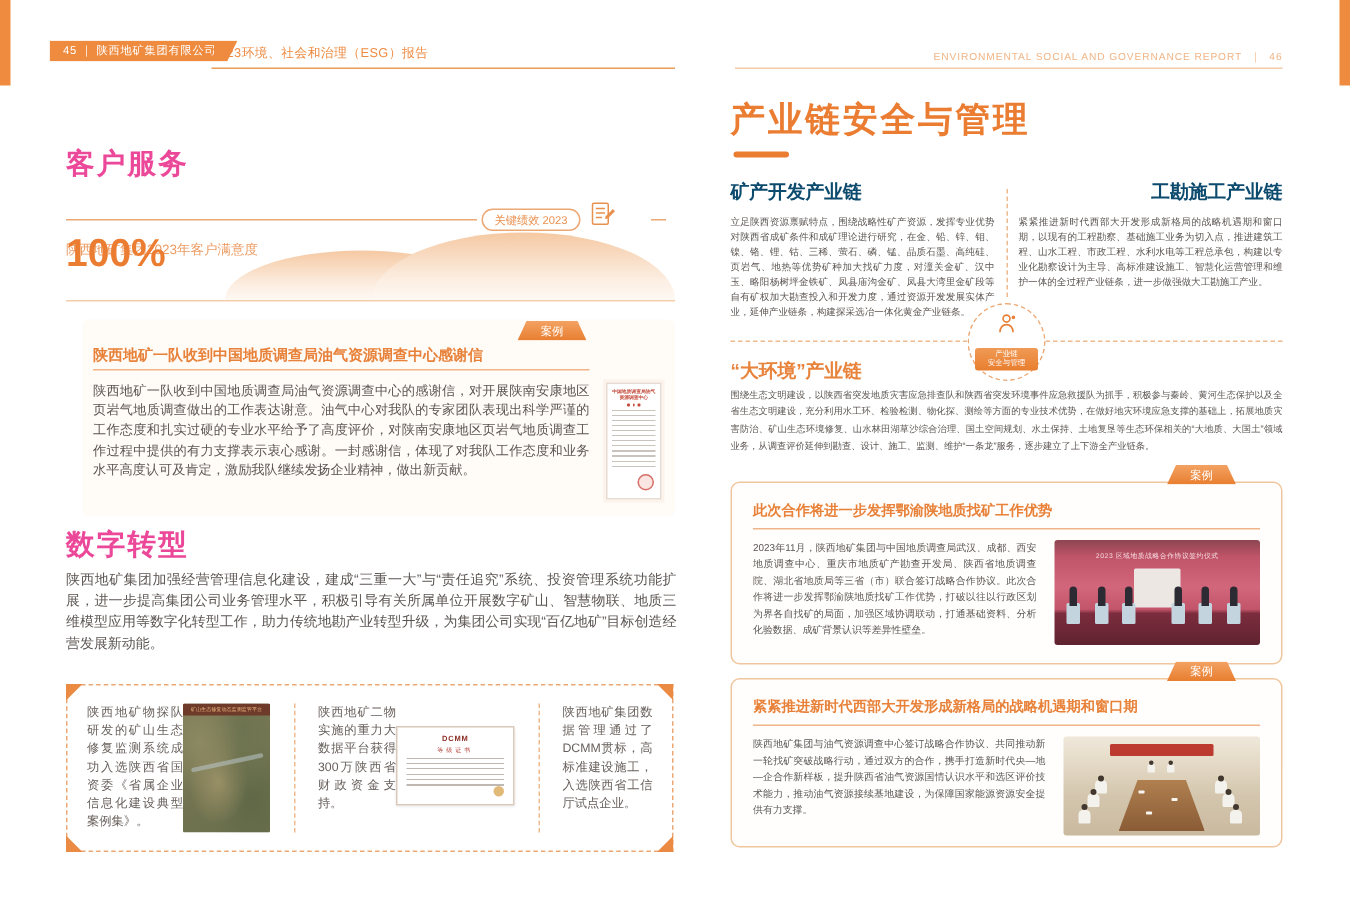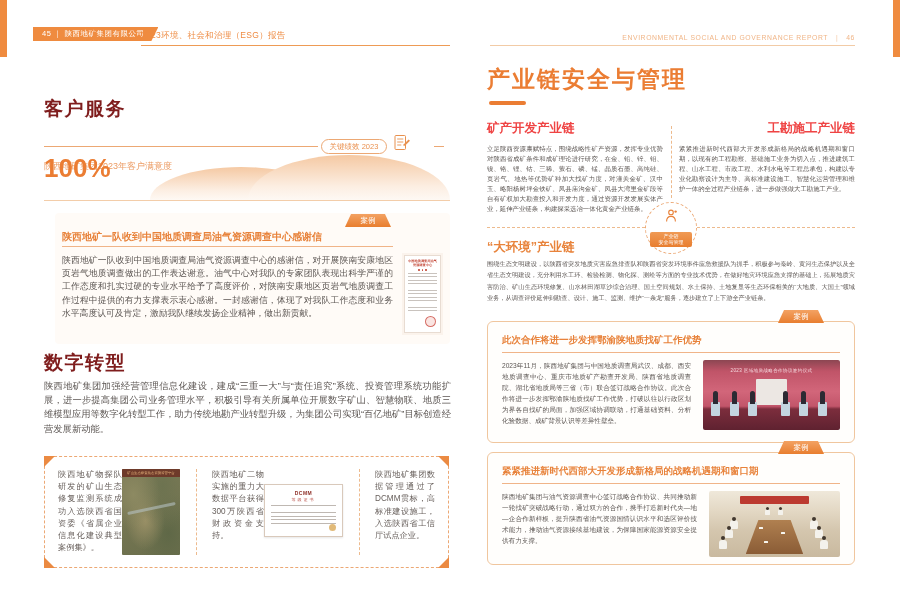--- a/index.html
+++ b/index.html
@@ -13,21 +13,21 @@
     background:#EF8B3F;color:#fff;font-size:7.5px;letter-spacing:.5px;
     clip-path:polygon(0 0,100% 0,calc(100% - 7px) 100%,0 100%);}
   .header-cn{position:absolute;left:141px;top:30px;font-size:8.5px;color:#EE8B42;letter-spacing:.3px;}
   .hline{position:absolute;height:1px;}
   .hline.left{left:141px;top:45px;width:309px;background:#EE9B55;}
   .hline.right{left:490px;top:45px;width:365px;background:#F2CBA6;}
   .header-en{position:absolute;right:45px;top:33px;font-size:6.8px;color:#F0B587;letter-spacing:.6px;}
   .header-en .sep{margin:0 3px;}
 
   
-  .sec-title{position:absolute;left:44px;margin:0;font-size:19px;font-weight:bold;color:#7f1d1d;letter-spacing:1.5px;}
+  .sec-title{position:absolute;left:44px;margin:0;font-size:19px;font-weight:bold;color:#ec4899;letter-spacing:1.5px;}
   .kpi-line{position:absolute;left:44px;top:146px;width:274px;height:1px;background:#ECA874;}
   .kpi-pill{position:absolute;left:321px;top:139px;width:64px;height:13px;line-height:13px;text-align:center;
     border:1px solid #ECA874;border-radius:8px;color:#EA9150;font-size:7.5px;background:#fff;}
   .doc-icon{position:absolute;left:393px;top:134px;}
   .kpi-dash{position:absolute;left:434px;top:146px;width:10px;height:1px;background:#ECA874;}
   .mountain{position:absolute;border-radius:50% 50% 0 0 / 100% 100% 0 0;
     background:linear-gradient(180deg,#F5C9A3 0%,#FCEEE2 70%,#FEF9F4 100%);}
   .mountain.m1{left:150px;top:167px;width:182px;height:33px;}
   .mountain.m2{left:248px;top:155px;width:202px;height:45px;}
   .kpi-label{position:absolute;left:44px;top:160px;font-size:9px;color:#EC9C64;}
@@ -78,21 +78,21 @@
   .cert-t{font-size:5px;font-weight:bold;color:#8E2F27;text-align:center;letter-spacing:.5px;}
   .cert-s{font-size:4px;color:#B5443C;text-align:center;letter-spacing:2px;margin-top:1px;}
   .cert-lines{height:20px;margin-top:3px;background:repeating-linear-gradient(180deg,#BFB8B2 0,#BFB8B2 .8px,transparent .8px,transparent 3.6px);}
   .cert-seal{position:absolute;right:6px;bottom:5px;width:7px;height:7px;border-radius:50%;background:#DCAE62;opacity:.85;}
 
   
   .rp-title{position:absolute;left:487px;top:64px;margin:0;font-size:23px;font-weight:bold;color:#EB7D33;letter-spacing:2px;}
   .rp-bar{position:absolute;left:489px;top:101px;width:37px;height:4px;background:#EB7D33;border-radius:2px;}
   .rp-cols{position:absolute;left:487px;top:120px;width:368px;display:flex;justify-content:space-between;}
   .rp-col{width:176px;}
-  .rp-col h3{margin:0 0 7px;font-size:12.5px;font-weight:bold;color:#ef4444;}
+  .rp-col h3{margin:0 0 7px;font-size:12.5px;font-weight:bold;color:#0c4a6e;}
   .rp-col h3.ta-r{text-align:right;}
   .rp-col p{margin:0;font-size:6.4px;line-height:10px;color:#5C5653;text-align:justify;}
   .rp-vdash{position:absolute;left:671px;top:126px;height:72px;border-left:1px dashed #EDBA8D;}
   .rp-hdash{position:absolute;left:487px;top:227px;width:368px;border-top:1px dashed #EDBA8D;}
   .badge{position:absolute;left:645px;top:202px;width:52px;height:52px;background:#fff;border:1px dashed #ECA874;
     border-radius:50%;box-sizing:border-box;}
   .badge svg{display:block;margin:6px auto 0;}
   .badge-ribbon{position:absolute;left:4px;bottom:6px;width:42px;padding:1.5px 0;border-radius:2px;text-align:center;
     background:linear-gradient(180deg,#F09A55,#E87E2F);color:#fff;font-size:5px;line-height:6.2px;}
   .badge-ribbon span{display:block;}

